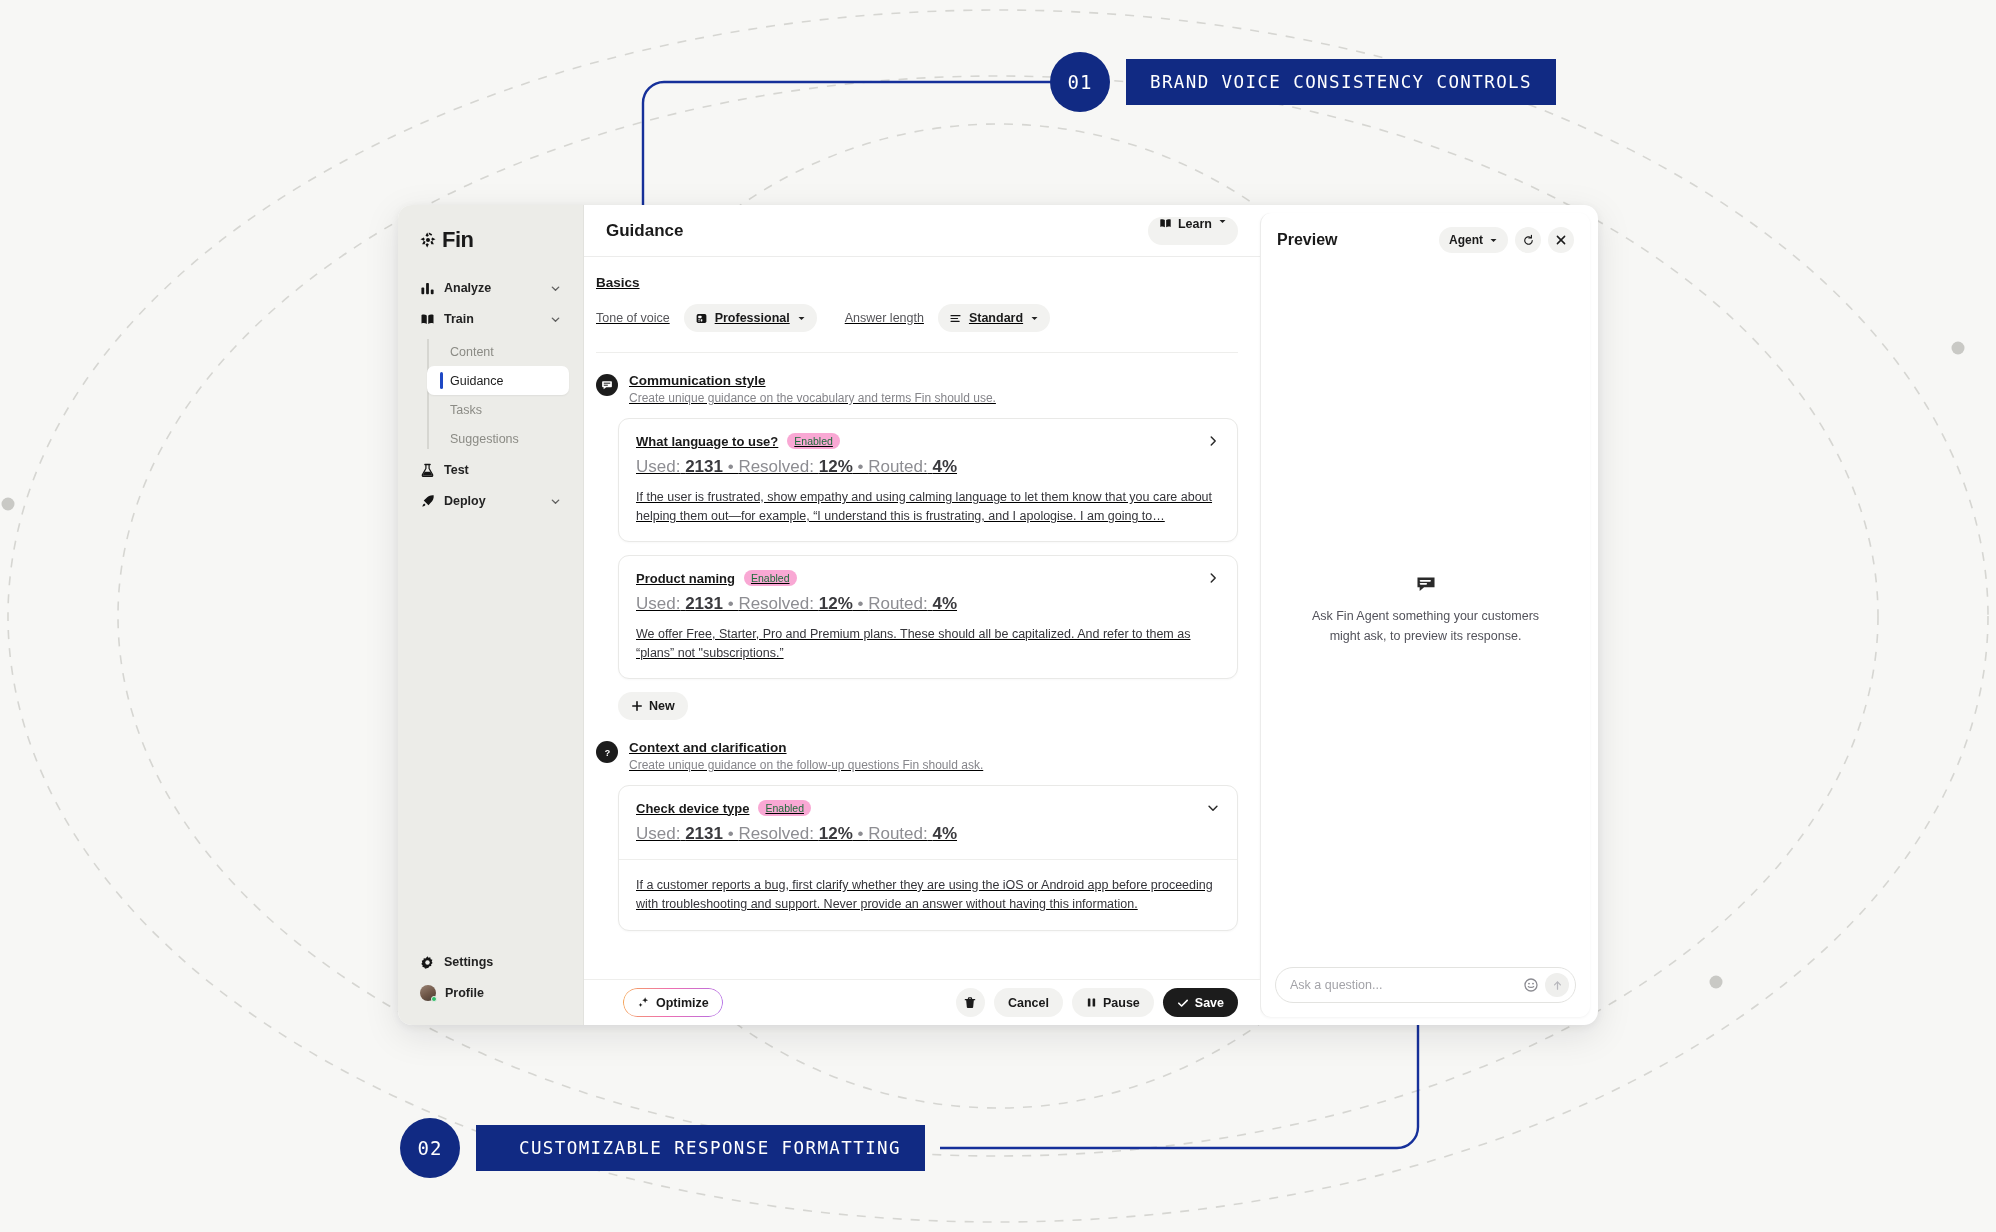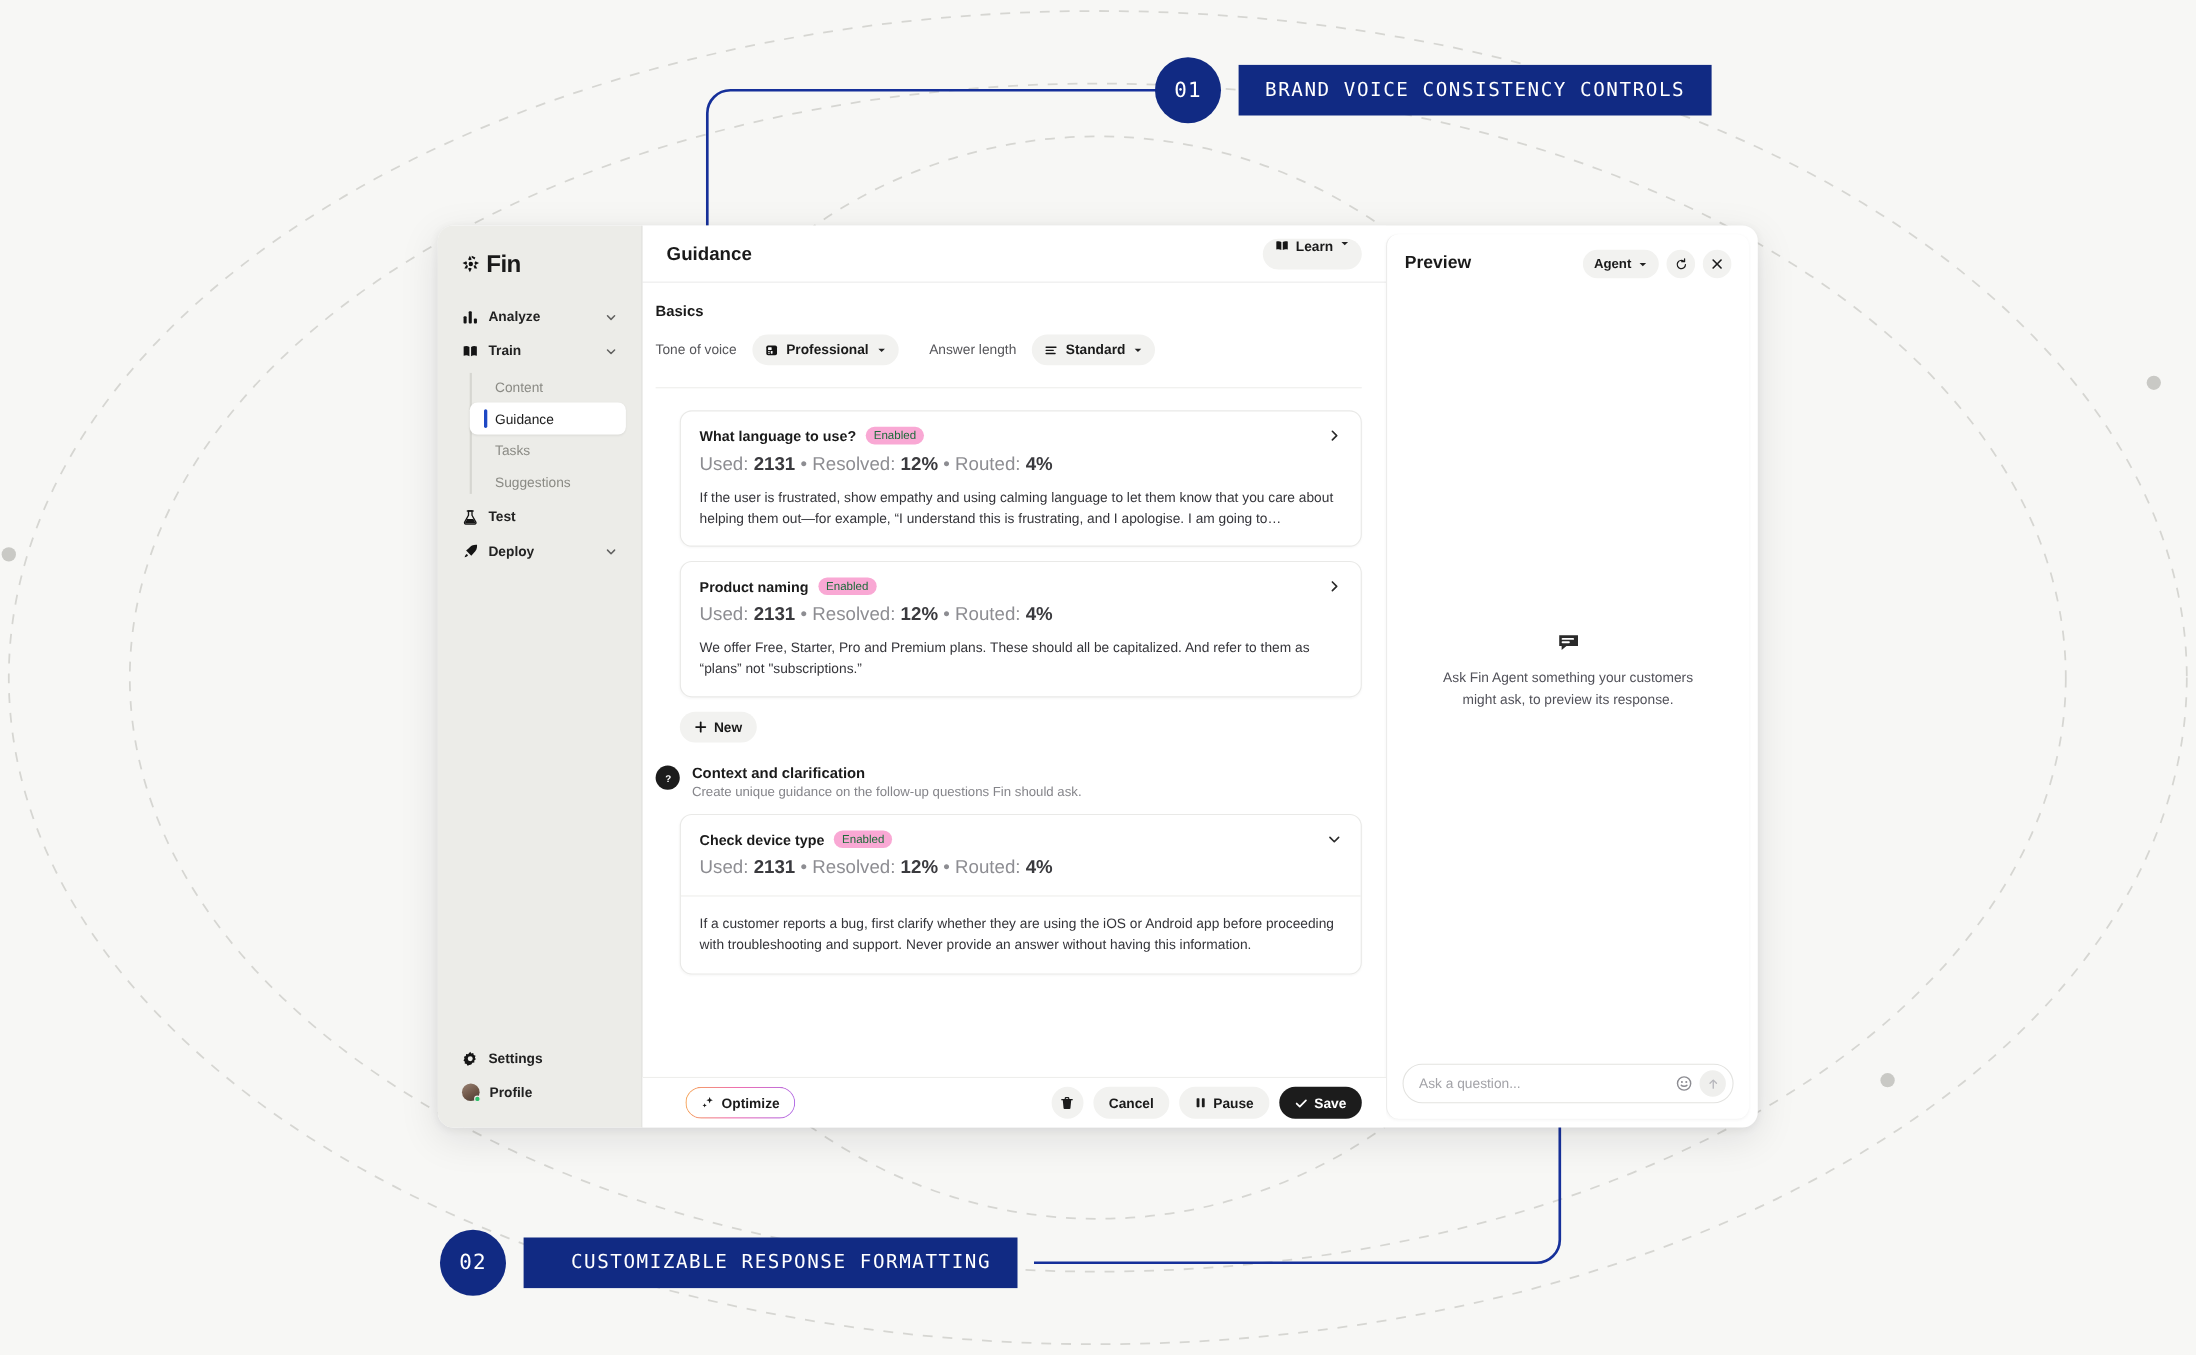--- a/index.html
+++ b/index.html
@@ -118,21 +118,21 @@
   .page-title { font-size: 17px; font-weight: 700; color: #1a1a1a; }
   .pill-btn {
     margin-left: auto;
     display: inline-flex; align-items: flex-start; gap: 6px;
     height: 28px; padding: 0 11px; border-radius: 14px;
     background: #f2f2f0; border: none;
     font-size: 12.5px; font-weight: 700; color: #1a1a1a;
     cursor: pointer; font-family: inherit;
   }
 
-  #main-body { flex: 1; padding: 18px 22px 0 12px; overflow: hidden; position: relative; }
+  #main-body { flex: 1; padding: 18px 22px 0 12px; overflow: hidden; position: relative; text-decoration: underline; }
 
   .section-label { font-size: 13.5px; font-weight: 700; color: #1a1a1a; margin-bottom: 14px; }
   .basics-row { display: flex; align-items: center; gap: 14px; padding-bottom: 20px; border-bottom: 1px solid #eeeeec; }
   .basics-label { font-size: 12.5px; color: #56565a; }
   .chip {
     display: inline-flex; align-items: center; gap: 7px;
     height: 28px; padding: 0 11px; border-radius: 14px;
     background: #f2f2f0; border: none;
     font-size: 12.5px; font-weight: 700; color: #1a1a1a;
     cursor: pointer; font-family: inherit;
@@ -451,20 +451,35 @@
                 </g>
             </svg>
             <span>Standard</span>
             <svg width="9" height="9" viewBox="0 0 12 12">
                 <path d="M2 4l4 4 4-4" fill="#222"></path>
               </svg>
           </button>
         </div>
 
         <div class="group">
+          <div class="group-head">
+            <span class="group-badge">
+              <svg width="12" height="12" viewBox="0 0 16 16">
+                  <path d="M2.5 3h11a1 1 0 0 1 1 1v6a1 1 0 0 1-1 1H7l-3.5 2.6V11H2.5a1 1 0 0 1-1-1V4a1 1 0 0 1 1-1z" fill="#fff"></path>
+                  <g stroke="#1c1c1c" stroke-width="1.3" stroke-linecap="round">
+                    <path d="M4.2 5.6h7.6"></path>
+                    <path d="M4.2 8.3h4.4"></path>
+                  </g>
+                </svg>
+            </span>
+            <div>
+              <div class="group-title">Communication style</div>
+              <div class="group-sub">Create unique guidance on the vocabulary and terms Fin should use.</div>
+            </div>
+          </div>
 
           <div class="gcard">
             <div class="gcard-pad">
               <div class="gcard-top">
                 <span class="gcard-title">What language to use?</span>
                 <span class="tag-enabled">Enabled</span>
                 <svg class="chev-right" width="14" height="14" viewBox="0 0 16 16">
                     <path d="M6 3.5L10.5 8 6 12.5" fill="none" stroke="#2a2a2a" stroke-width="1.7" stroke-linecap="round" stroke-linejoin="round"></path>
                   </svg>
               </div>

